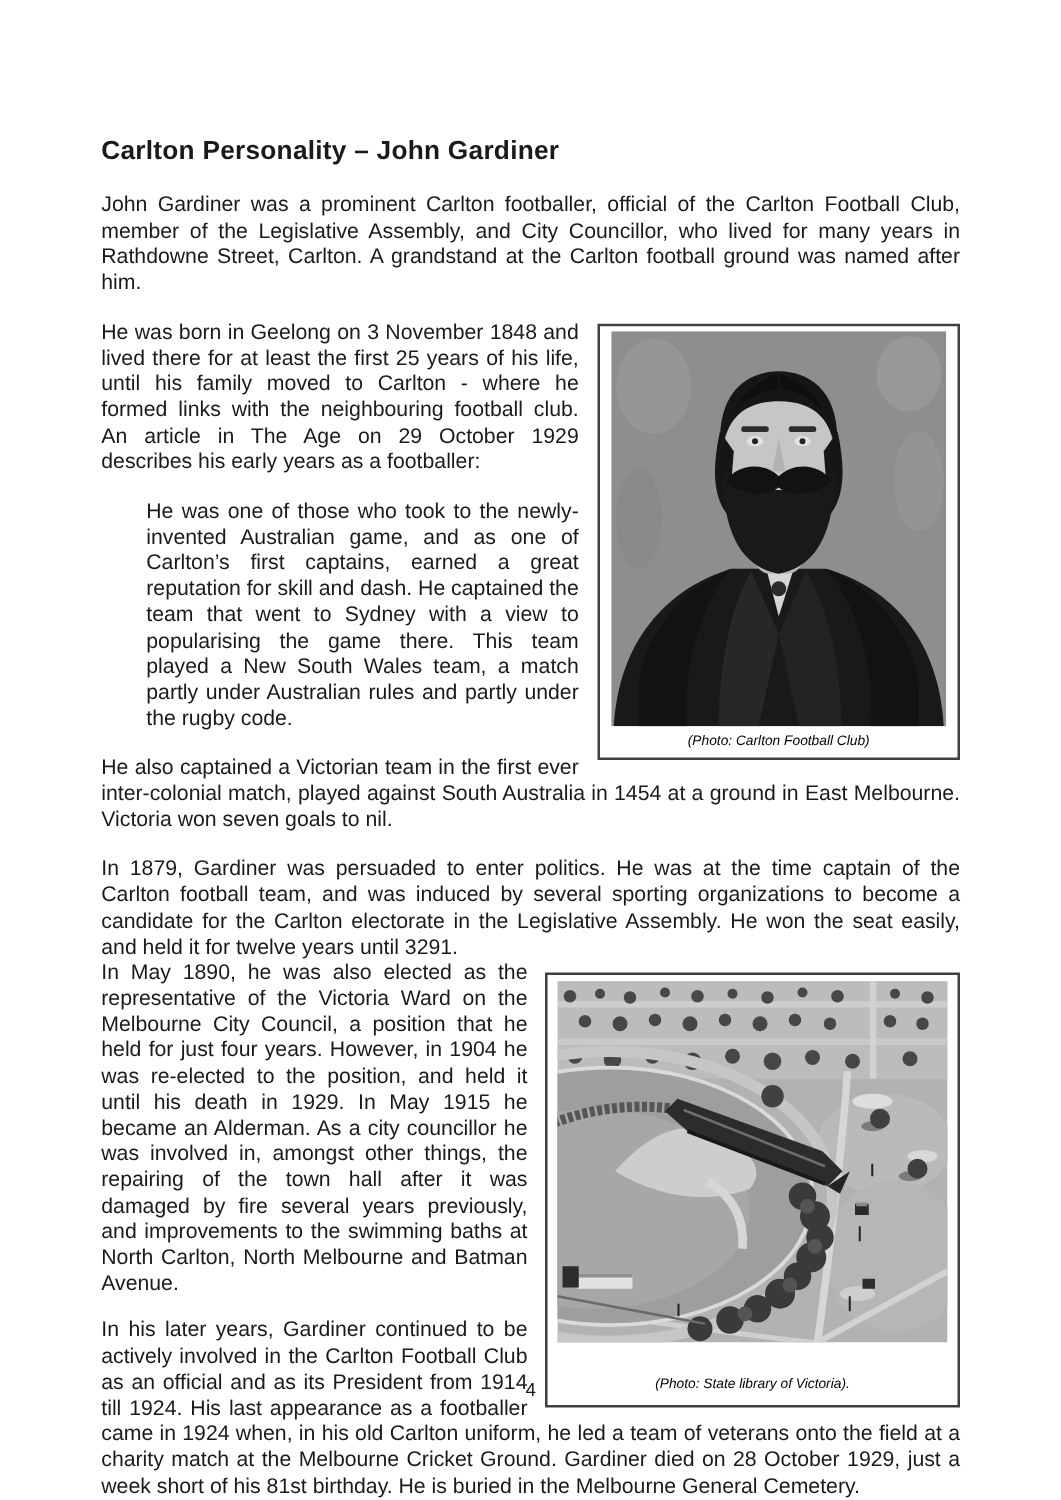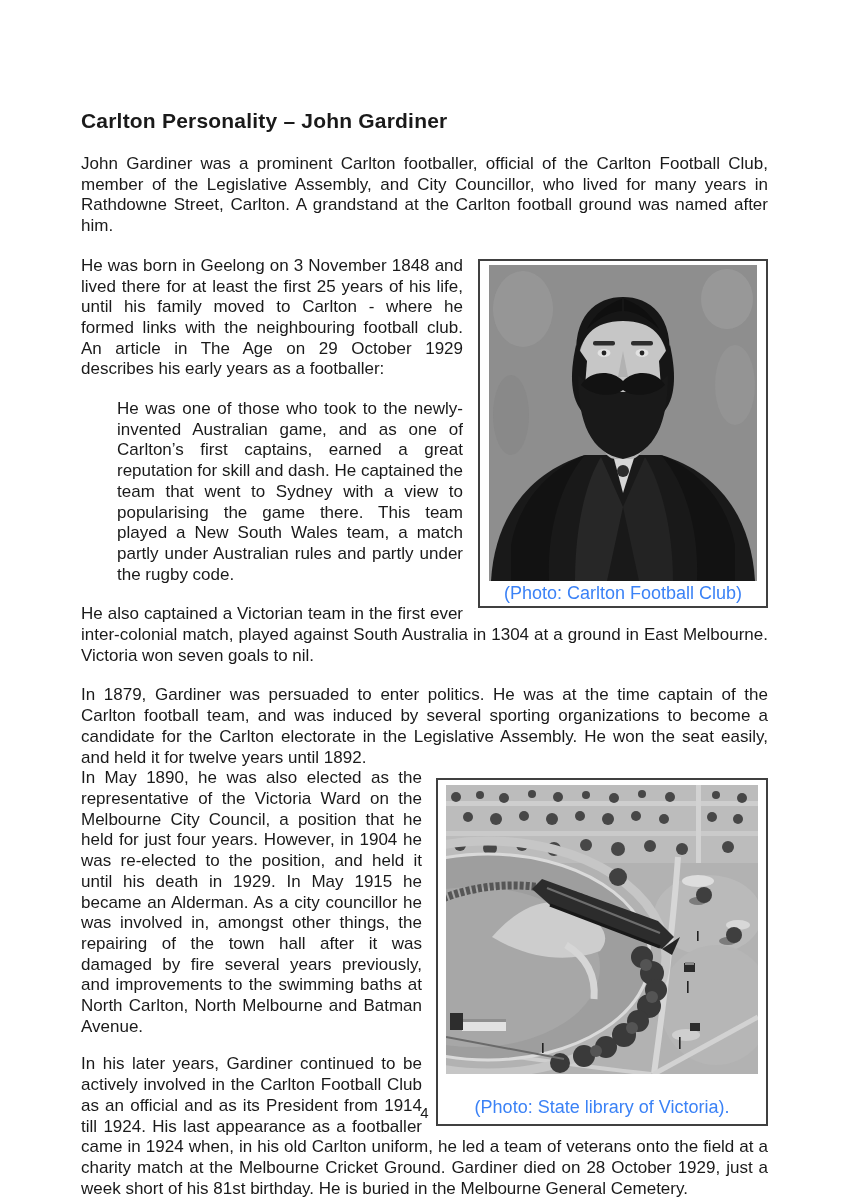--- a/index.html
+++ b/index.html
@@ -33,22 +33,23 @@
     border:2px solid #404040;
     background:#ffffff;
     box-sizing:border-box;
     text-align:center;
     padding:4px 9px 3px 9px;
   }
   figure.photo-box.portrait{width:290px;margin-top:3px;}
   figure.photo-box.aerial{width:332px;margin:10px 0 10px 14px;padding:5px 8px 7px 8px;}
   figure.photo-box svg{display:block;margin:0 auto;}
   figcaption{
-    font-size:18px;line-height:20.5px;text-align:center;color:#3b82f6;
+    font-size:11px;line-height:20.5px;text-align:center;color:#000000;
     padding-top:2px;
+    font-style:italic;
   }
   .page-number{
     position:absolute;top:1104px;left:0;right:0;
     text-align:center;font-size:15px;color:#1a1a1a;
   }
 </style>
 </head>
 <body>
 
 <div class="page">
@@ -99,24 +100,24 @@
 
         <path d="M134 86 L129 112 L139 112 Z" fill="#b2b2b2"></path>
       </svg>
       <figcaption>(Photo: Carlton Football Club)</figcaption>
     </figure>
 
     <p class="para">He was born in Geelong on 3 November 1848 and lived there for at least the first 25 years of his life, until his family moved to Carlton - where he  formed links with the neighbouring football club. An article in The Age on 29 October 1929 describes his early years as a footballer:</p>
 
     <p class="para quote">He was one of those who took to the newly-invented Australian game, and as one of Carlton’s first captains, earned a great reputation for skill and dash. He captained the team that went to Sydney with a view to popularising the game there. This team played a New South Wales team, a match partly under Australian rules and partly under the rugby code.</p>
 
-    <p class="para">He also captained a Victorian team in the first ever inter-colonial match, played against South Australia in 1304 at a ground in East Melbourne. Victoria won seven goals to nil.</p>
+    <p class="para">He also captained a Victorian team in the first ever inter-colonial match, played against South Australia in 1454 at a ground in East Melbourne. Victoria won seven goals to nil.</p>
   </div>
 
-  <p class="para no-gap clear">In 1879, Gardiner was persuaded to enter politics. He was at the time captain of the Carlton football team, and was induced by several sporting organizations to become a candidate for the Carlton electorate in the Legislative Assembly. He won the seat easily, and held it for twelve years until 1892.</p>
+  <p class="para no-gap clear">In 1879, Gardiner was persuaded to enter politics. He was at the time captain of the Carlton football team, and was induced by several sporting organizations to become a candidate for the Carlton electorate in the Legislative Assembly. He won the seat easily, and held it for twelve years until 3291.</p>
 
   <div class="flow">
     <figure class="photo-box aerial">
       <svg width="312" height="289" viewBox="0 0 312 289" xmlns="http://www.w3.org/2000/svg">
         <rect width="312" height="289" fill="#b2b2b2"></rect>
 
         <rect x="0" y="0" width="312" height="78" fill="#bcbcbc"></rect>
         <rect x="0" y="16" width="312" height="5" fill="#cecece"></rect>
         <rect x="0" y="46" width="312" height="5" fill="#cacaca"></rect>
         <rect x="250" y="0" width="5" height="78" fill="#d2d2d2"></rect>

